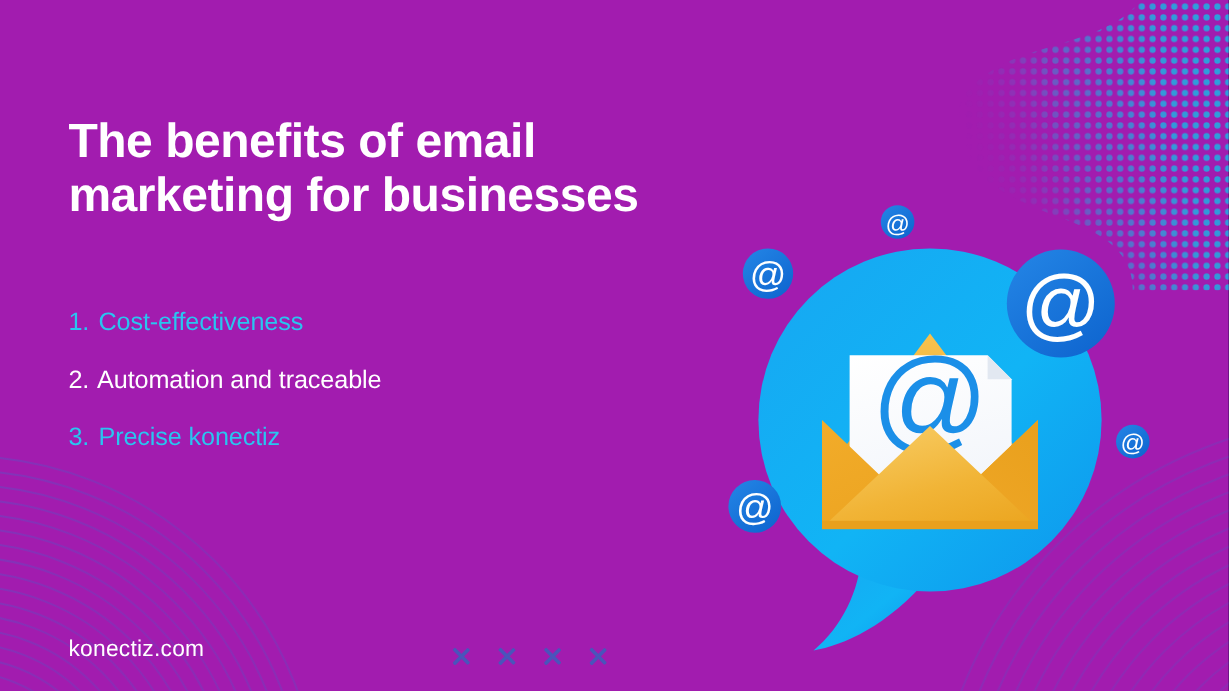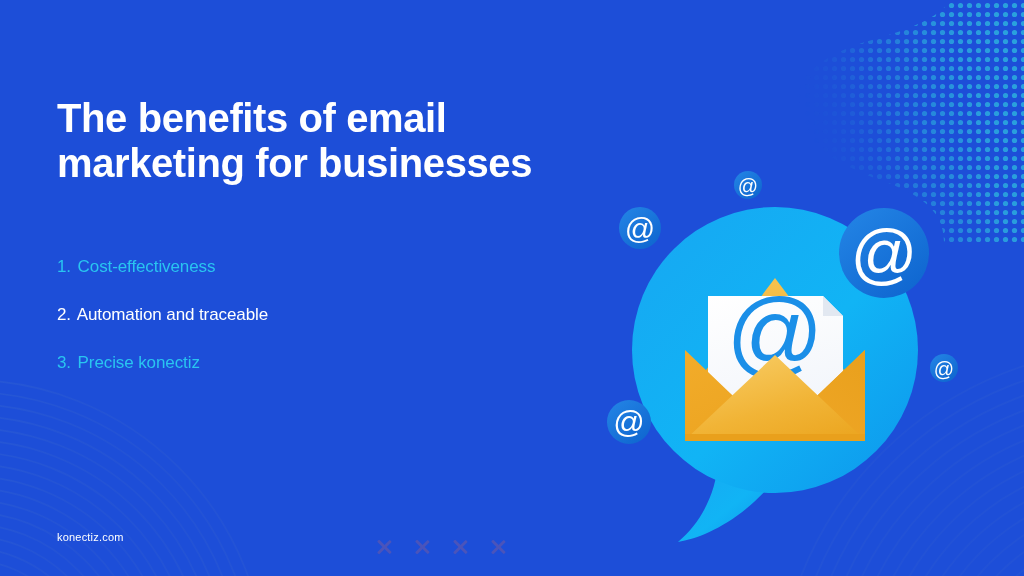--- a/index.html
+++ b/index.html
@@ -6,21 +6,21 @@
   html, body {
     margin: 0;
     padding: 0;
     background: #12103a;
   }
   #slide {
     position: relative;
     width: 1024px;
     height: 576px;
     overflow: hidden;
-    background: #1d4ed8;
+    background: #a21caf;
     font-family: "Liberation Sans", sans-serif;
     -webkit-font-smoothing: antialiased;
   }
 
   
   .deco {
     position: absolute;
     pointer-events: none;
   }
   #halftone-topright {
@@ -58,39 +58,39 @@
   #benefit-list {
     position: absolute;
     left: 57px;
     top: 258px;
     margin: 0;
     padding: 0;
     list-style: none;
     width: 520px;
   }
   #benefit-list li {
-    font-size: 17px;
+    font-size: 21px;
     line-height: 1;
     height: 48px;
     color: #ffffff;
     letter-spacing: -0.1px;
     white-space: nowrap;
   }
   #benefit-list li.accent {
     color: #29c5f0;
   }
   #benefit-list li .num {
     margin-right: 2px;
   }
   #site-url {
     position: absolute;
     left: 57px;
     top: 531px;
     color: #ffffff;
-    font-size: 11px;
+    font-size: 19px;
     letter-spacing: 0.2px;
   }
 
   
   #x-marks {
     position: absolute;
     left: 375px;
     top: 538px;
     display: flex;
     gap: 20px;

